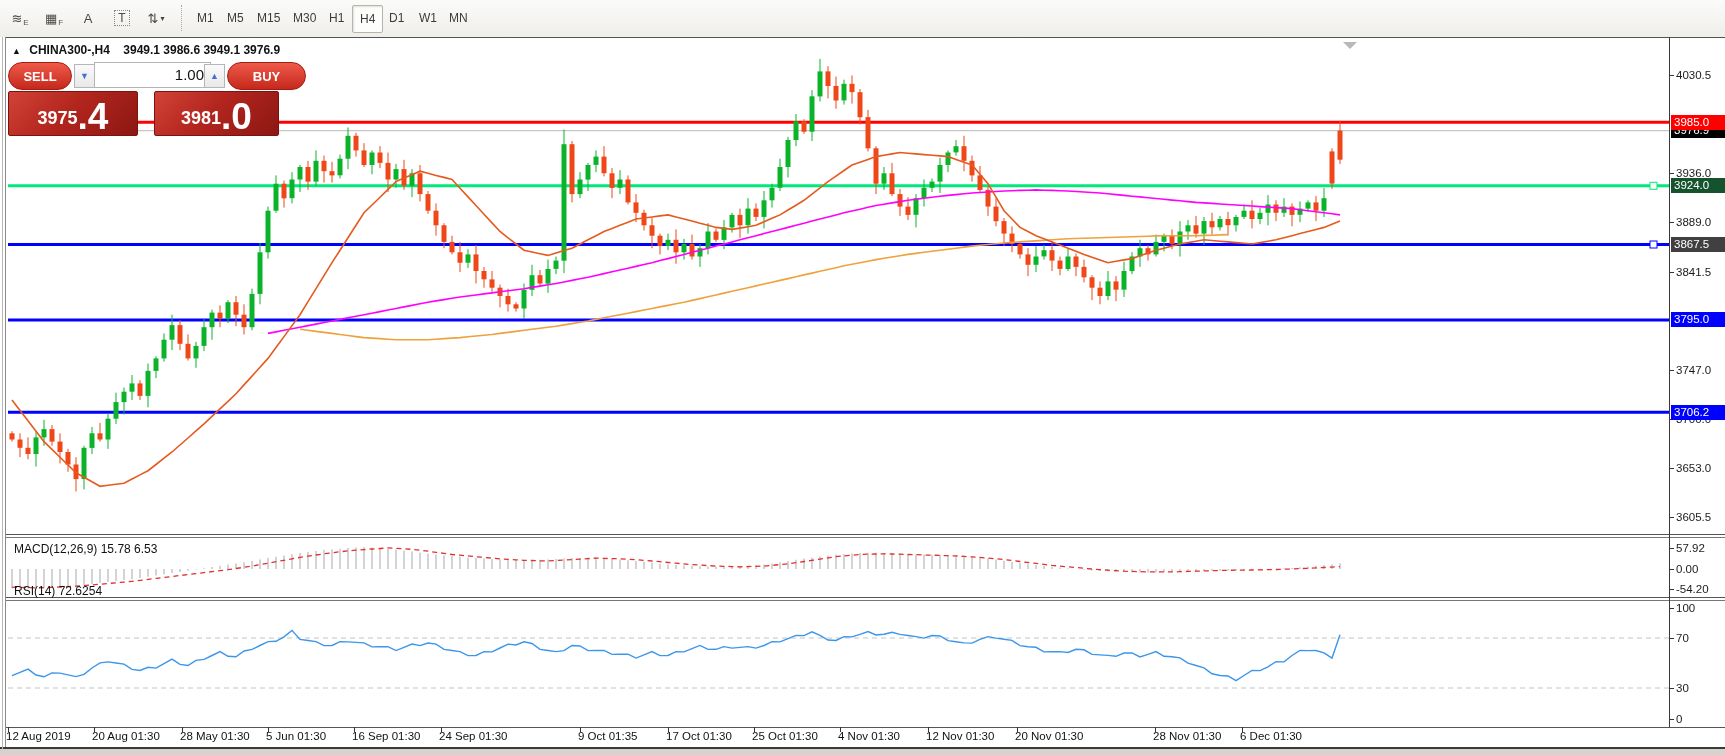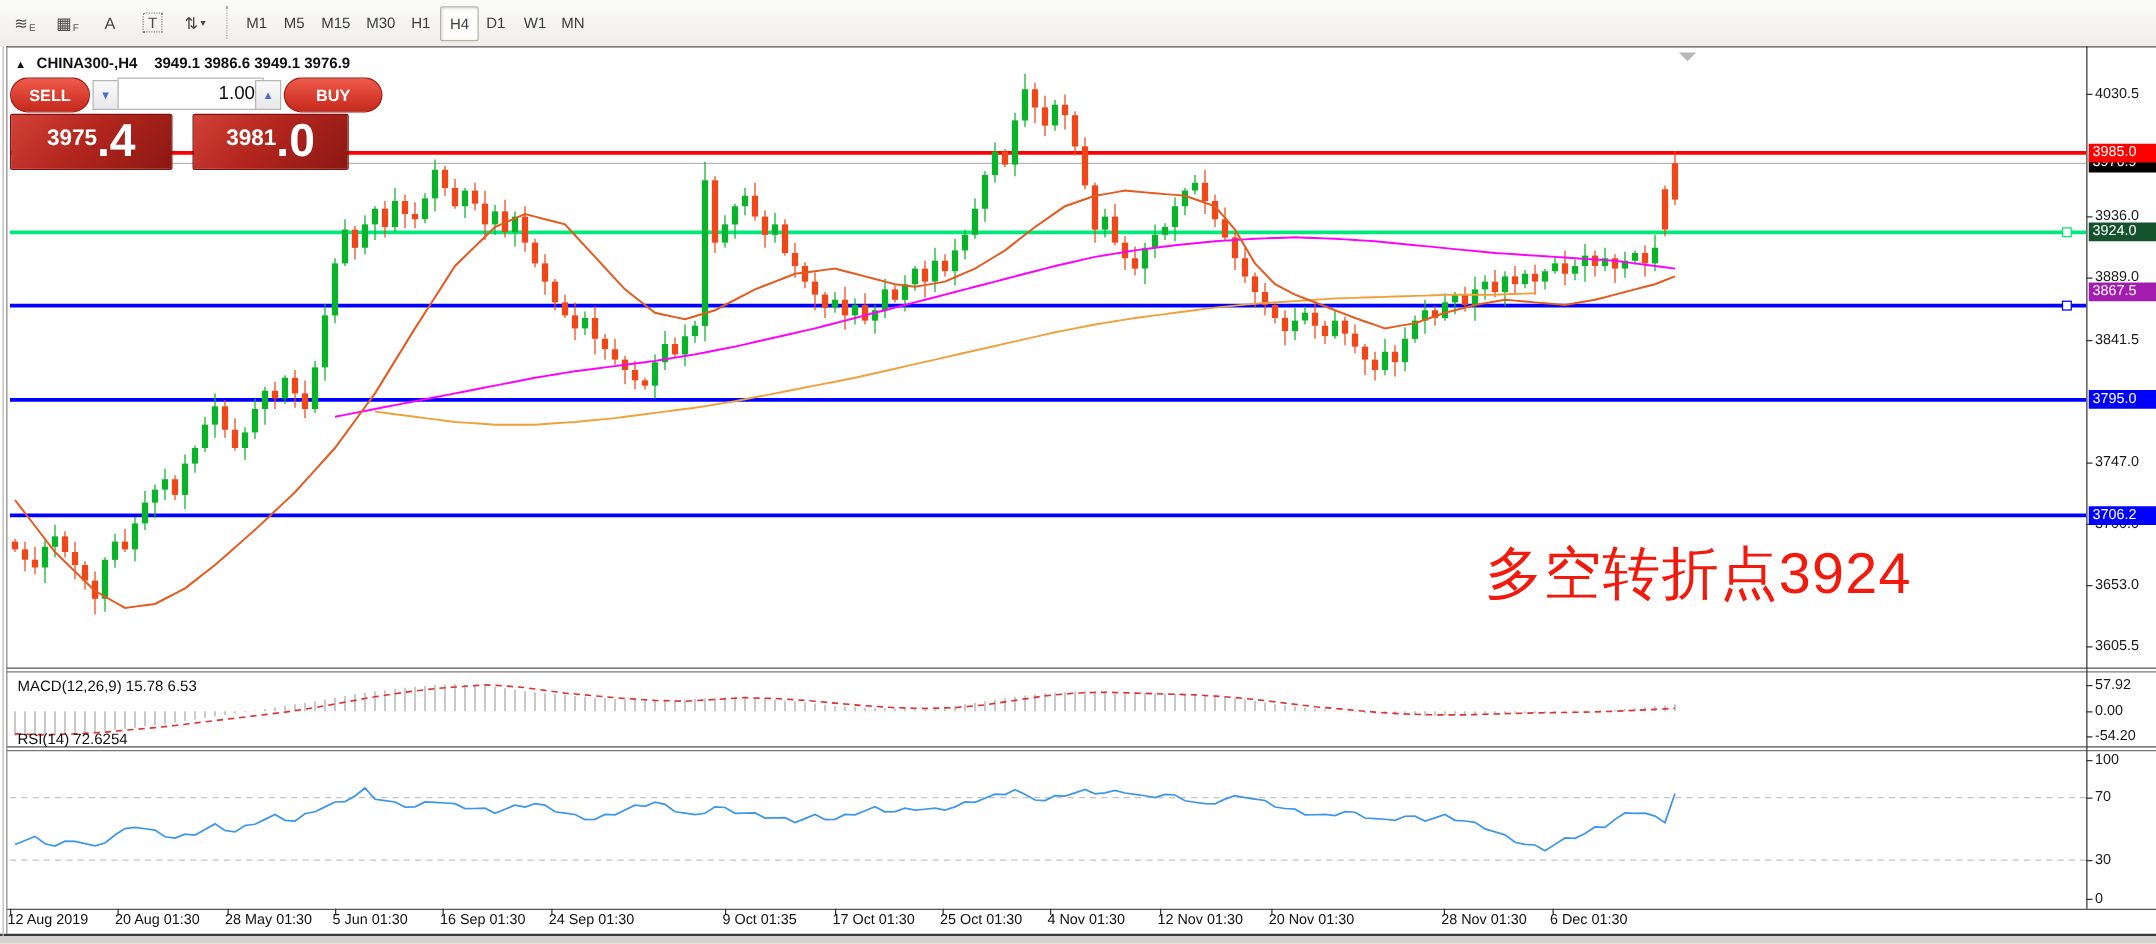--- a/index.html
+++ b/index.html
@@ -31,21 +31,21 @@
   .tbtn{position:absolute;height:26px;color:#fff;font-size:13px;font-weight:700;display:flex;align-items:center;justify-content:center;
       background:linear-gradient(#ef5a4a,#c5281c);border:1px solid #a31c12;border-radius:14px;cursor:pointer;}
   #sellBtn{left:0;top:2px;width:62px;}
   #buyBtn{left:219px;top:2px;width:77px;}
   .spin{position:absolute;top:4px;width:19px;height:22px;background:linear-gradient(#fafafa,#e8e8e8);border:1px solid #b5b5b5;
       color:#4a6fd4;font-size:9px;display:flex;align-items:center;justify-content:center;cursor:pointer;}
   #spinDn{left:66px;}
   #spinUp{left:196px;}
   #volField{position:absolute;left:86px;top:2px;width:109px;height:24px;background:#fff;border:1px solid #b5b5b5;
       font-size:15px;color:#111;text-align:right;line-height:24px;padding-right:6px;}
-  .pricebox{position:absolute;top:31px;height:43px;color:#fff;display:flex;align-items:center;justify-content:center;
+  .pricebox{position:absolute;top:31px;height:43px;color:#fff;display:flex;align-items:flex-end;justify-content:center;
       background:linear-gradient(135deg,#d24237 0%,#b3261e 45%,#8c1713 100%);border:1px solid #7e120f;border-radius:2px;}
   #sellPrice{left:0;width:128px;}
   #buyPrice{left:146px;width:123px;}
   .pmain{font-size:18px;font-weight:700;margin-bottom:6px;}
   .pbig{font-size:37px;font-weight:700;line-height:34px;margin-bottom:1px;}
   
   #anno{position:absolute;left:1188px;top:428px;font-size:46px;color:#f2190d;letter-spacing:1px;white-space:nowrap;}
   
   .dlabel{position:absolute;top:730px;font-size:11.5px;color:#111;}
   .dtick{position:absolute;top:727px;width:1px;height:5px;background:#333;}
@@ -630,21 +630,20 @@
     </div>
     <div id="buyPrice" class="pricebox">
       <span class="pmain">3981</span>
       <span class="pbig">.0</span>
     </div>
   </div>
 
   <div class="paneLabel" style="top:542px;">MACD(12,26,9) 15.78 6.53</div>
   <div class="paneLabel" style="top:584px;">RSI(14) 72.6254</div>
 
-  <div id="anno">多空转折点3924</div>
 
   <div id="priceAxis">
       <div class="tickdash" style="top:75px"></div>
      <div class="tick" style="top:68px">4030.5</div>
       <div class="tickdash" style="top:173px"></div>
      <div class="tick" style="top:166px">3936.0</div>
       <div class="tickdash" style="top:222px"></div>
      <div class="tick" style="top:215px">3889.0</div>
       <div class="tickdash" style="top:272px"></div>
      <div class="tick" style="top:265px">3841.5</div>
@@ -652,21 +651,21 @@
      <div class="tick" style="top:363px">3747.0</div>
       <div class="tickdash" style="top:419px"></div>
      <div class="tick" style="top:412px">3700.0</div>
       <div class="tickdash" style="top:468px"></div>
      <div class="tick" style="top:461px">3653.0</div>
       <div class="tickdash" style="top:517px"></div>
      <div class="tick" style="top:510px">3605.5</div>
       <div class="badge" style="top:123px;background:#000000">3976.9</div>
       <div class="badge" style="top:115px;background:#ff0000">3985.0</div>
       <div class="badge" style="top:178px;background:#14532d">3924.0</div>
-      <div class="badge" style="top:226px;background:#a21caf">3867.5</div>
+      <div class="badge" style="top:237px;background:#404040">3867.5</div>
       <div class="badge" style="top:312px;background:#0000ff">3795.0</div>
       <div class="badge" style="top:405px;background:#0000ff">3706.2</div>
     </div>
   <div id="indAxis">
       <div class="tickdash" style="top:548px"></div>
      <div class="tick" style="top:541px">57.92</div>
       <div class="tickdash" style="top:569px"></div>
      <div class="tick" style="top:562px">0.00</div>
       <div class="tickdash" style="top:589px"></div>
      <div class="tick" style="top:582px">-54.20</div>

